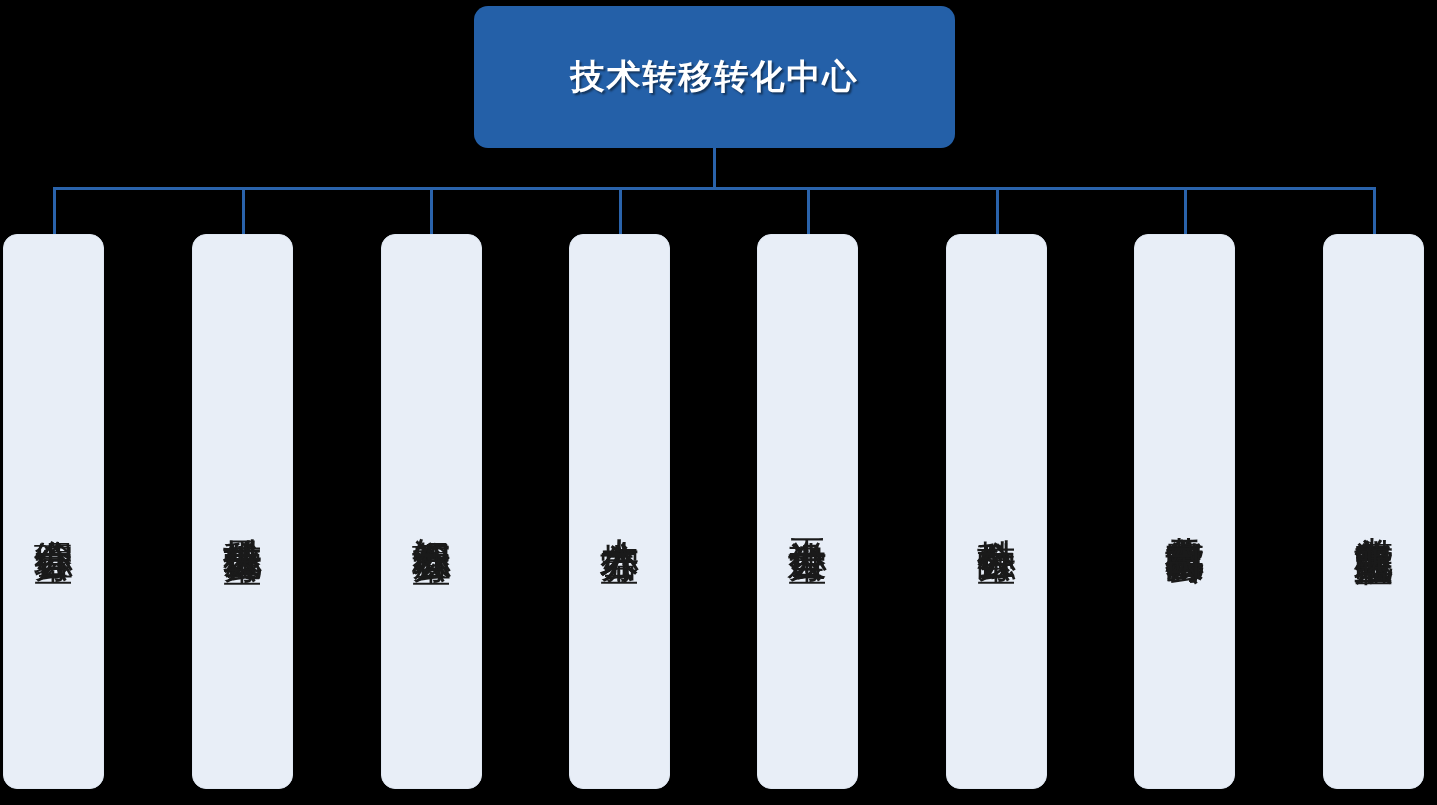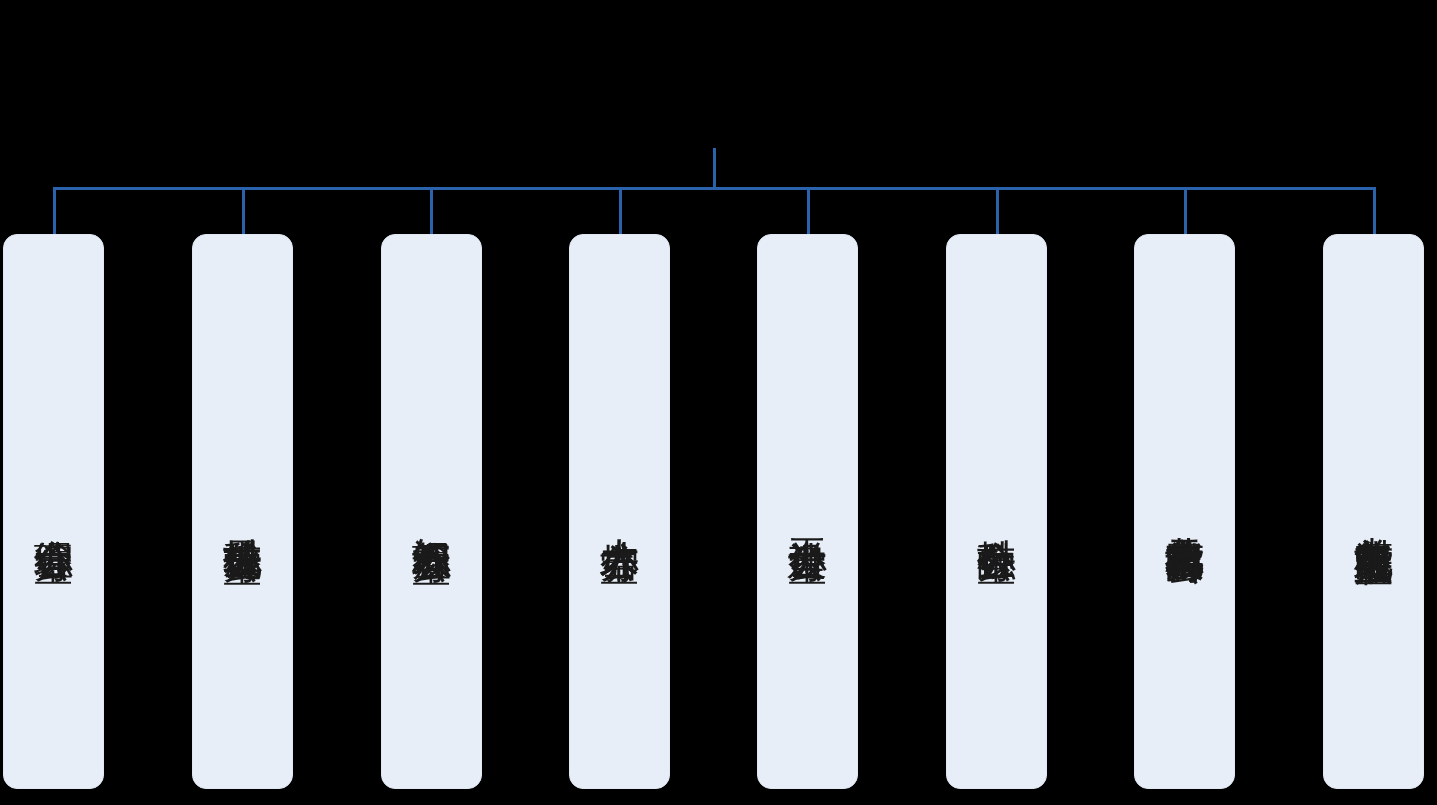--- a/index.html
+++ b/index.html
@@ -79,20 +79,23 @@
     letter-spacing: 1px;
     white-space: nowrap;
     font-weight: normal;
   }
 </style>
 </head>
 <body>
 
 <div id="chart-canvas">
 
+  <div class="root-node">
+    <span class="root-label">技术转移转化中心</span>
+  </div>
 
   <div class="conn-stem" style="left:713px; top:148px; width:3px; height:41px;"></div>
   <div class="conn-bar" style="left:53px; top:187px; width:1322px;"></div>
 
   <div class="conn-drop" style="left:53px;   top:187px; height:48px;"></div>
   <div class="conn-drop" style="left:242px;  top:187px; height:48px;"></div>
   <div class="conn-drop" style="left:430px;  top:187px; height:48px;"></div>
   <div class="conn-drop" style="left:619px;  top:187px; height:48px;"></div>
   <div class="conn-drop" style="left:807px;  top:187px; height:48px;"></div>
   <div class="conn-drop" style="left:996px;  top:187px; height:48px;"></div>

